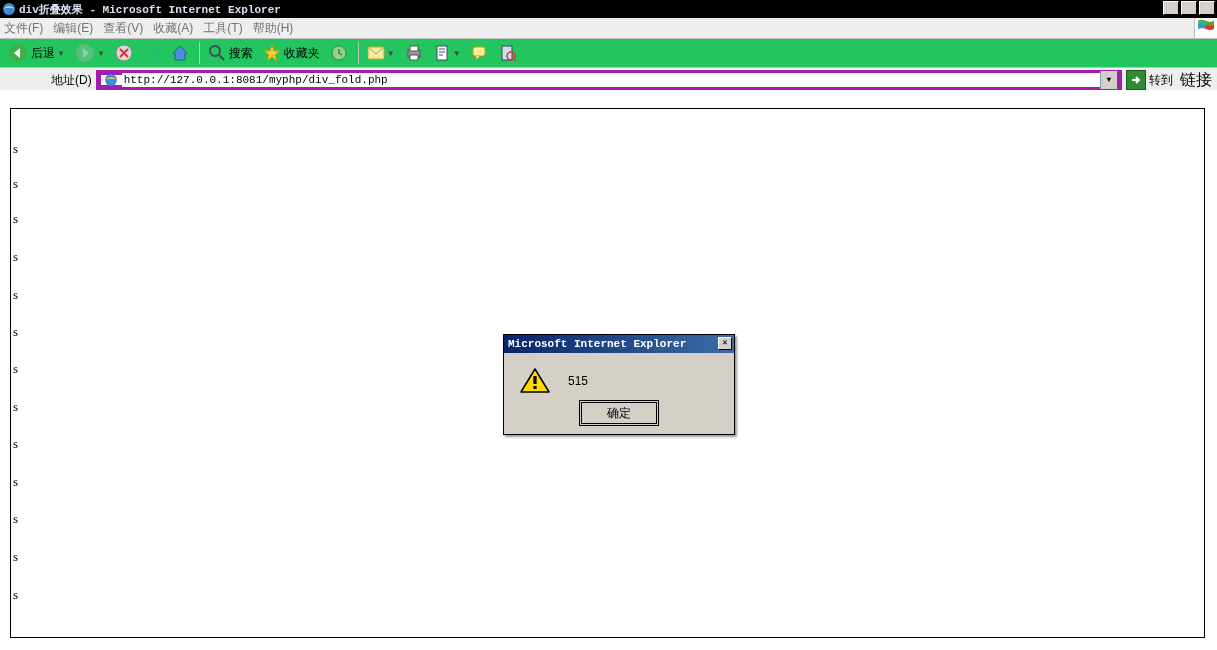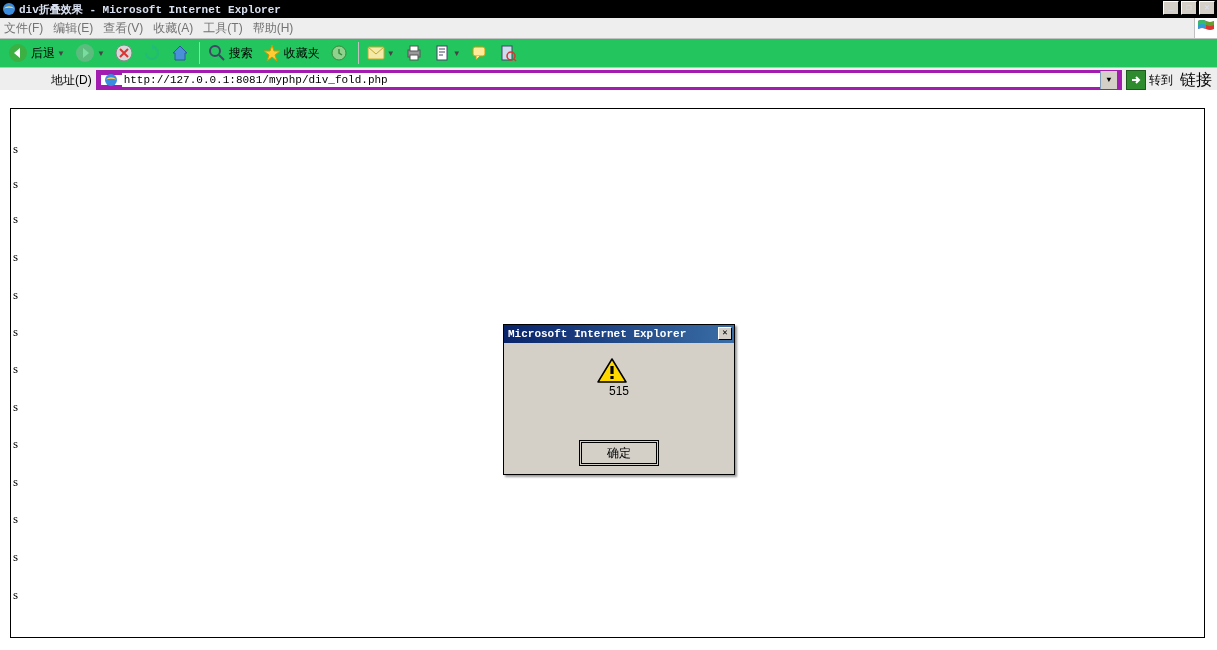--- a/index.html
+++ b/index.html
@@ -200,21 +200,21 @@
     position: absolute;
     left: 2px;
     font-family: "Times New Roman", serif;
     font-size: 13px;
   }
 
   
   .alert-dialog {
     position: absolute;
     left: 503px;
-    top: 324px;
+    top: 334px;
     width: 230px;
     background: #d4d0c8;
     border: 1px solid #000;
     box-shadow: 2px 2px 2px rgba(0,0,0,0.4);
   }
   .alert-title {
     height: 18px;
     background: linear-gradient(to right, #0a246a, #3a6ea5);
     color: #fff;
     font-weight: bold;
@@ -238,42 +238,40 @@
     font-size: 9px;
     line-height: 11px;
     text-align: center;
     color: #000;
     box-sizing: border-box;
   }
   .alert-body {
     padding: 15px 12px 8px 12px;
     display: flex;
     align-items: center;
-    flex-direction: column;
   }
   .alert-icon {
     width: 30px;
     height: 26px;
     margin-right: 18px;
     margin-left: 4px;
   }
   .alert-msg { font-size: 12px; }
   .alert-actions {
     text-align: center;
     padding-bottom: 10px;
   }
   .alert-ok {
     width: 76px;
     height: 22px;
     background: #d4d0c8;
     border: 1px solid #000;
     outline: 1px solid #000;
     outline-offset: 1px;
     font-size: 12px;
-    margin-top: 36px;
   }
 </style>
 </head>
 <body>
 
 <div class="titlebar">
   <span class="app-icon">
     <svg width="14" height="14" viewBox="0 0 14 14">
       <circle cx="7" cy="7" r="6" fill="#3a8dde"></circle>
       <path d="M1.5 6.5 Q7 2 12.5 6.5 Q7 5 1.5 6.5" fill="#ffd24d"></path>

